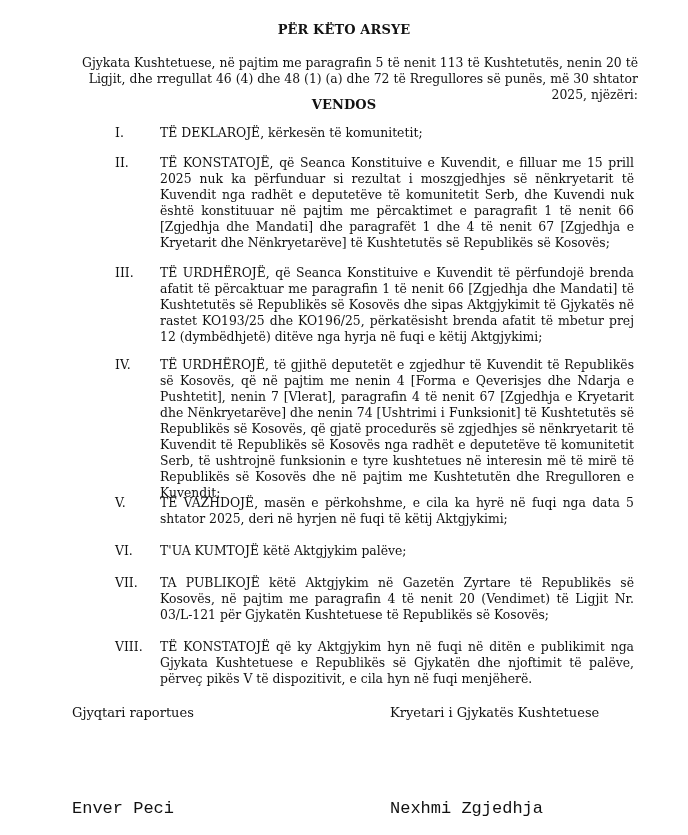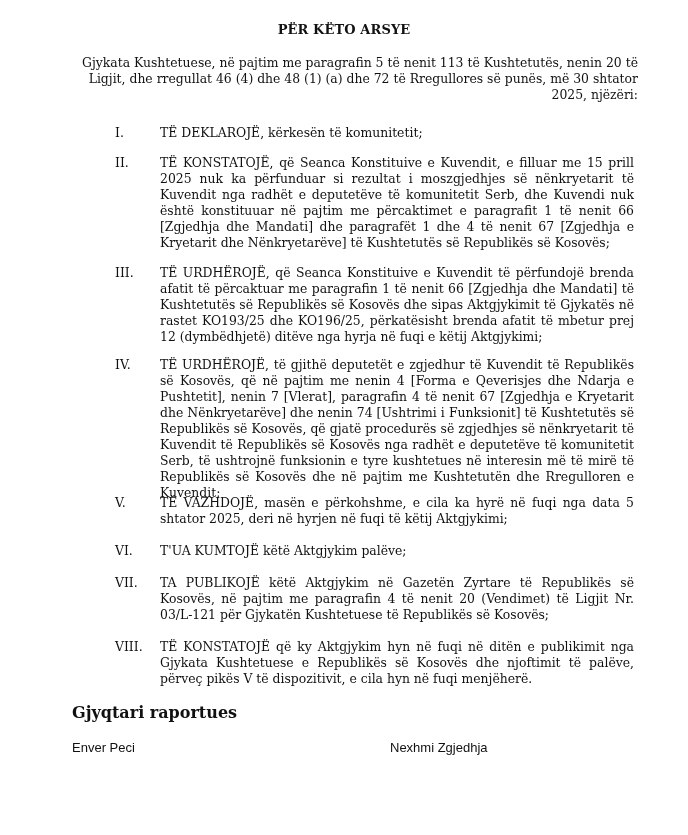--- a/index.html
+++ b/index.html
@@ -62,42 +62,43 @@
       font-size: 12.4px;
       line-height: 16px;
       text-align: justify;
       text-align-last: left;
     }
     .sig {
       position: absolute;
       font-size: 12.4px;
       line-height: 16px;
     }
-    .sig.title { font-weight: bold; font-size: 16px; top: 705px; }
-    .sig.name { top: 740px; font-family: Liberation Sans, sans-serif; font-size: 13px; }
+    .sig.title { font-weight: normal; font-size: 13px; top: 705px; }
+    .sig.name { top: 801px; font-family: Liberation Mono, monospace; font-size: 17px; }
     .sig.left { left: 72px; }
     .sig.right { left: 390px; }
     .page-number {
       position: absolute;
       top: 816px;
       left: 0; width: 688px;
       text-align: center;
       font-size: 12.5px;
       font-family: "Liberation Serif", serif;
     }
   </style>
 </head>
 <body>
 
 <div class="page">
 
   <div class="heading h1">PËR KËTO ARSYE</div>
 
   <div class="intro">Gjykata Kushtetuese, në pajtim me paragrafin 5 të nenit 113 të Kushtetutës, nenin 20 të Ligjit, dhe rregullat 46 (4) dhe 48 (1) (a) dhe 72 të Rregullores së punës, më 30 shtator 2025,  njëzëri:</div>
 
+  <div class="heading h2">VENDOS</div>
 
   <div class="list">
 
     <div class="item" style="top:125px;">
       <span class="num">I.</span>
       <div class="text">TË DEKLAROJË, kërkesën të komunitetit;</div>
     </div>
 
     <div class="item" style="top:155px;">
       <span class="num">II.</span>
@@ -124,24 +125,25 @@
       <div class="text">T'UA KUMTOJË këtë Aktgjykim palëve;</div>
     </div>
 
     <div class="item" style="top:575px;">
       <span class="num">VII.</span>
       <div class="text">TA PUBLIKOJË këtë Aktgjykim në Gazetën Zyrtare të Republikës së Kosovës, në pajtim me paragrafin 4 të nenit 20 (Vendimet) të Ligjit Nr. 03/L-121 për Gjykatën Kushtetuese të Republikës së Kosovës;</div>
     </div>
 
     <div class="item" style="top:639px;">
       <span class="num">VIII.</span>
-      <div class="text">TË KONSTATOJË që ky Aktgjykim hyn në fuqi në ditën e publikimit nga Gjykata Kushtetuese e Republikës së Kosovës dhe njoftimit të palëve, përveç pikës V të dispozitivit, e cila hyn në fuqi menjëherë.</div>
+      <div class="text">TË KONSTATOJË që ky Aktgjykim hyn në fuqi në ditën e publikimit nga Gjykata Kushtetuese e Republikës së Gjykatën dhe njoftimit të palëve, përveç pikës V të dispozitivit, e cila hyn në fuqi menjëherë.</div>
     </div>
 
   </div>
 
   <div class="sig title left">Gjyqtari raportues</div>
+  <div class="sig title right">Kryetari i Gjykatës Kushtetuese</div>
 
   <div class="sig name left">Enver Peci</div>
   <div class="sig name right">Nexhmi Zgjedhja</div>
 
 
 </div>
 
 </body></html>

